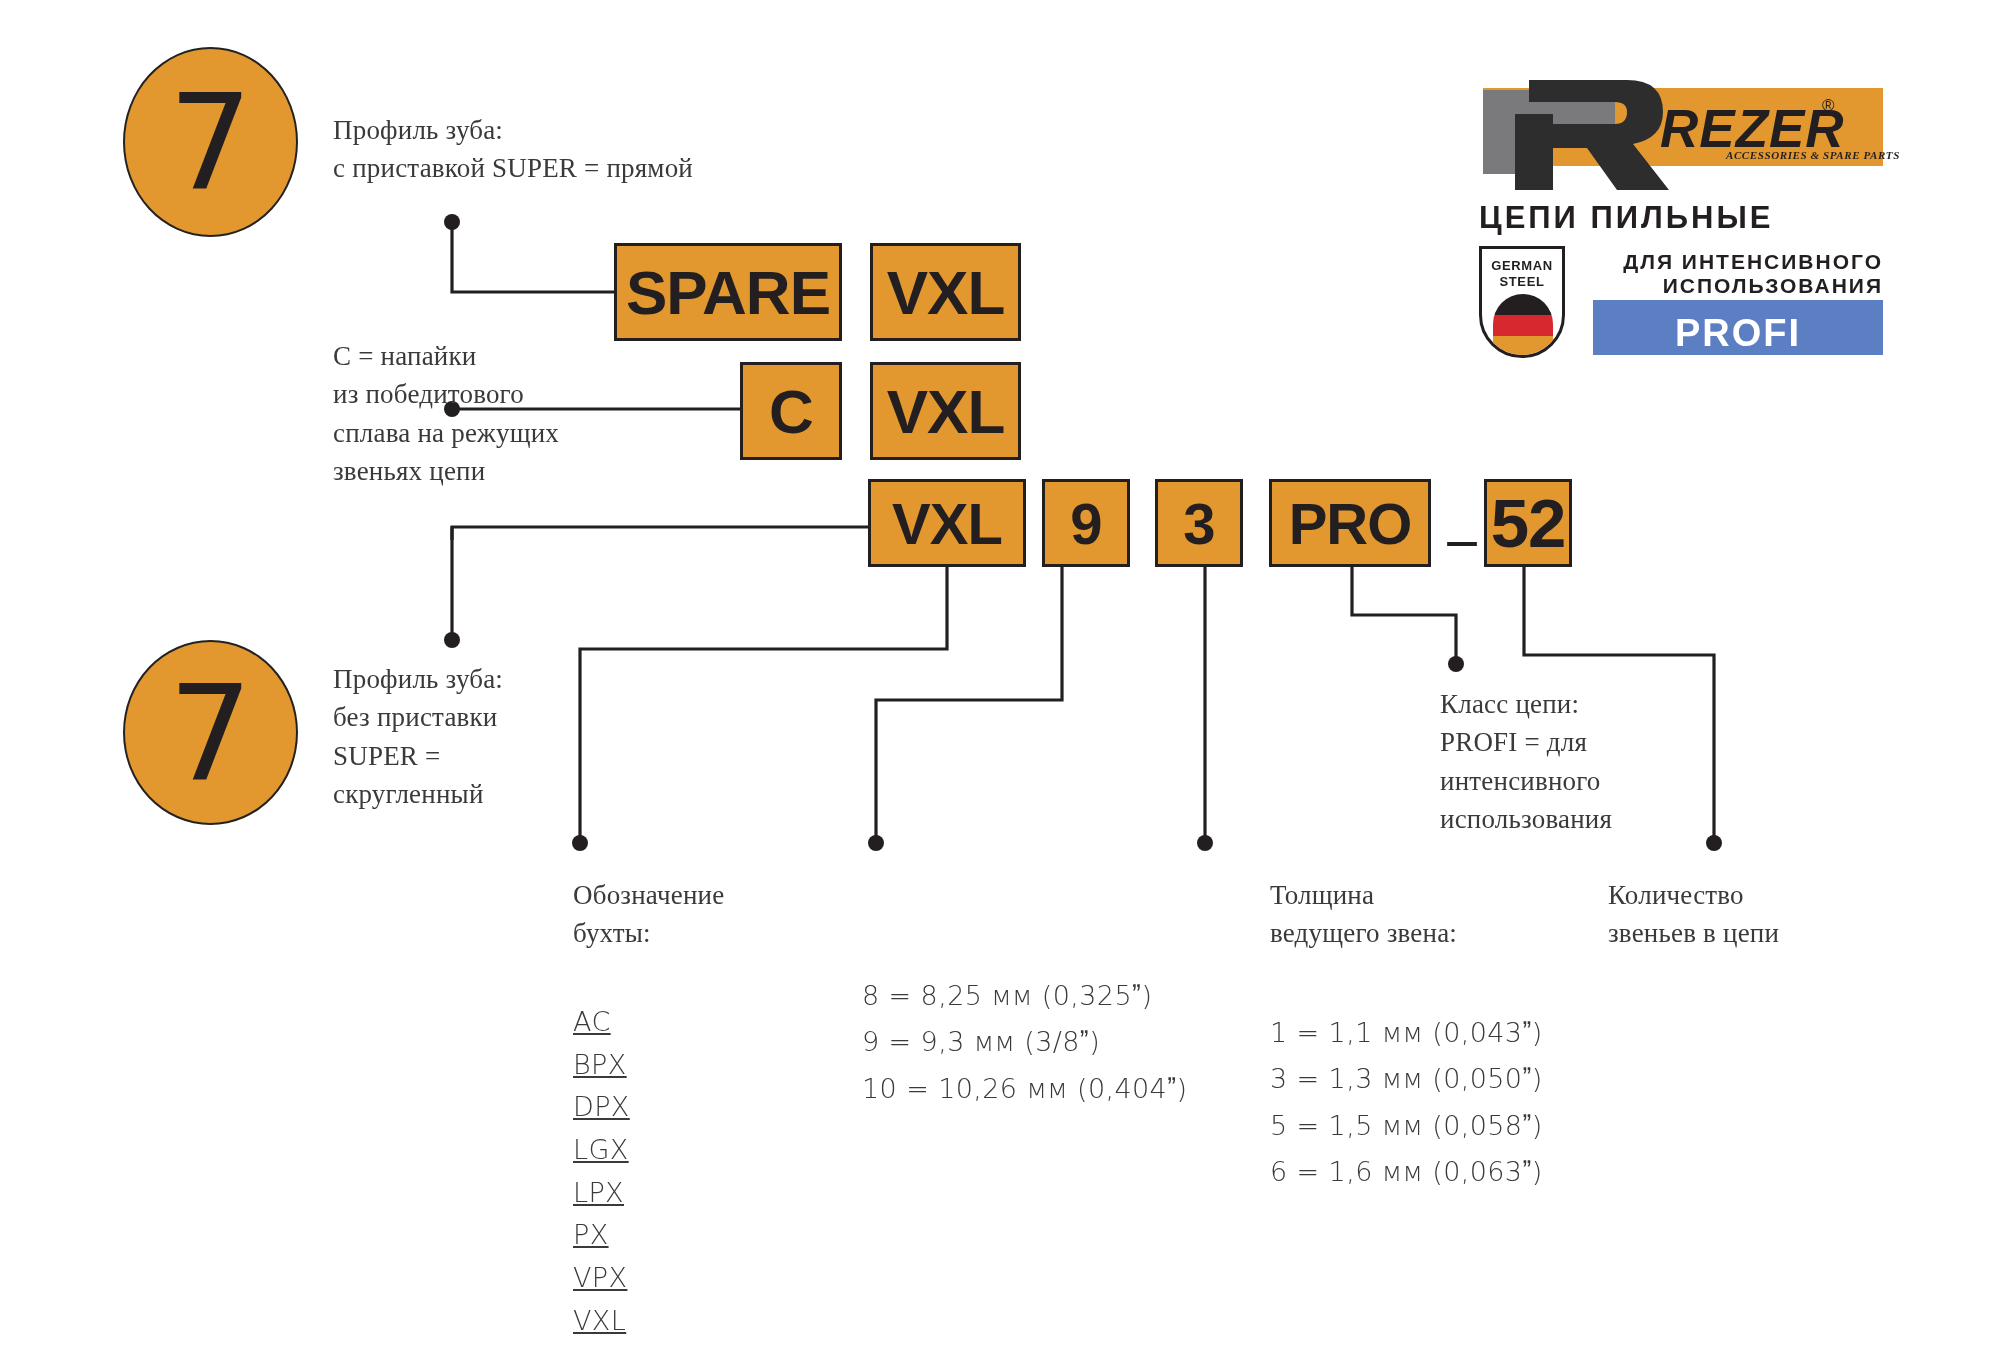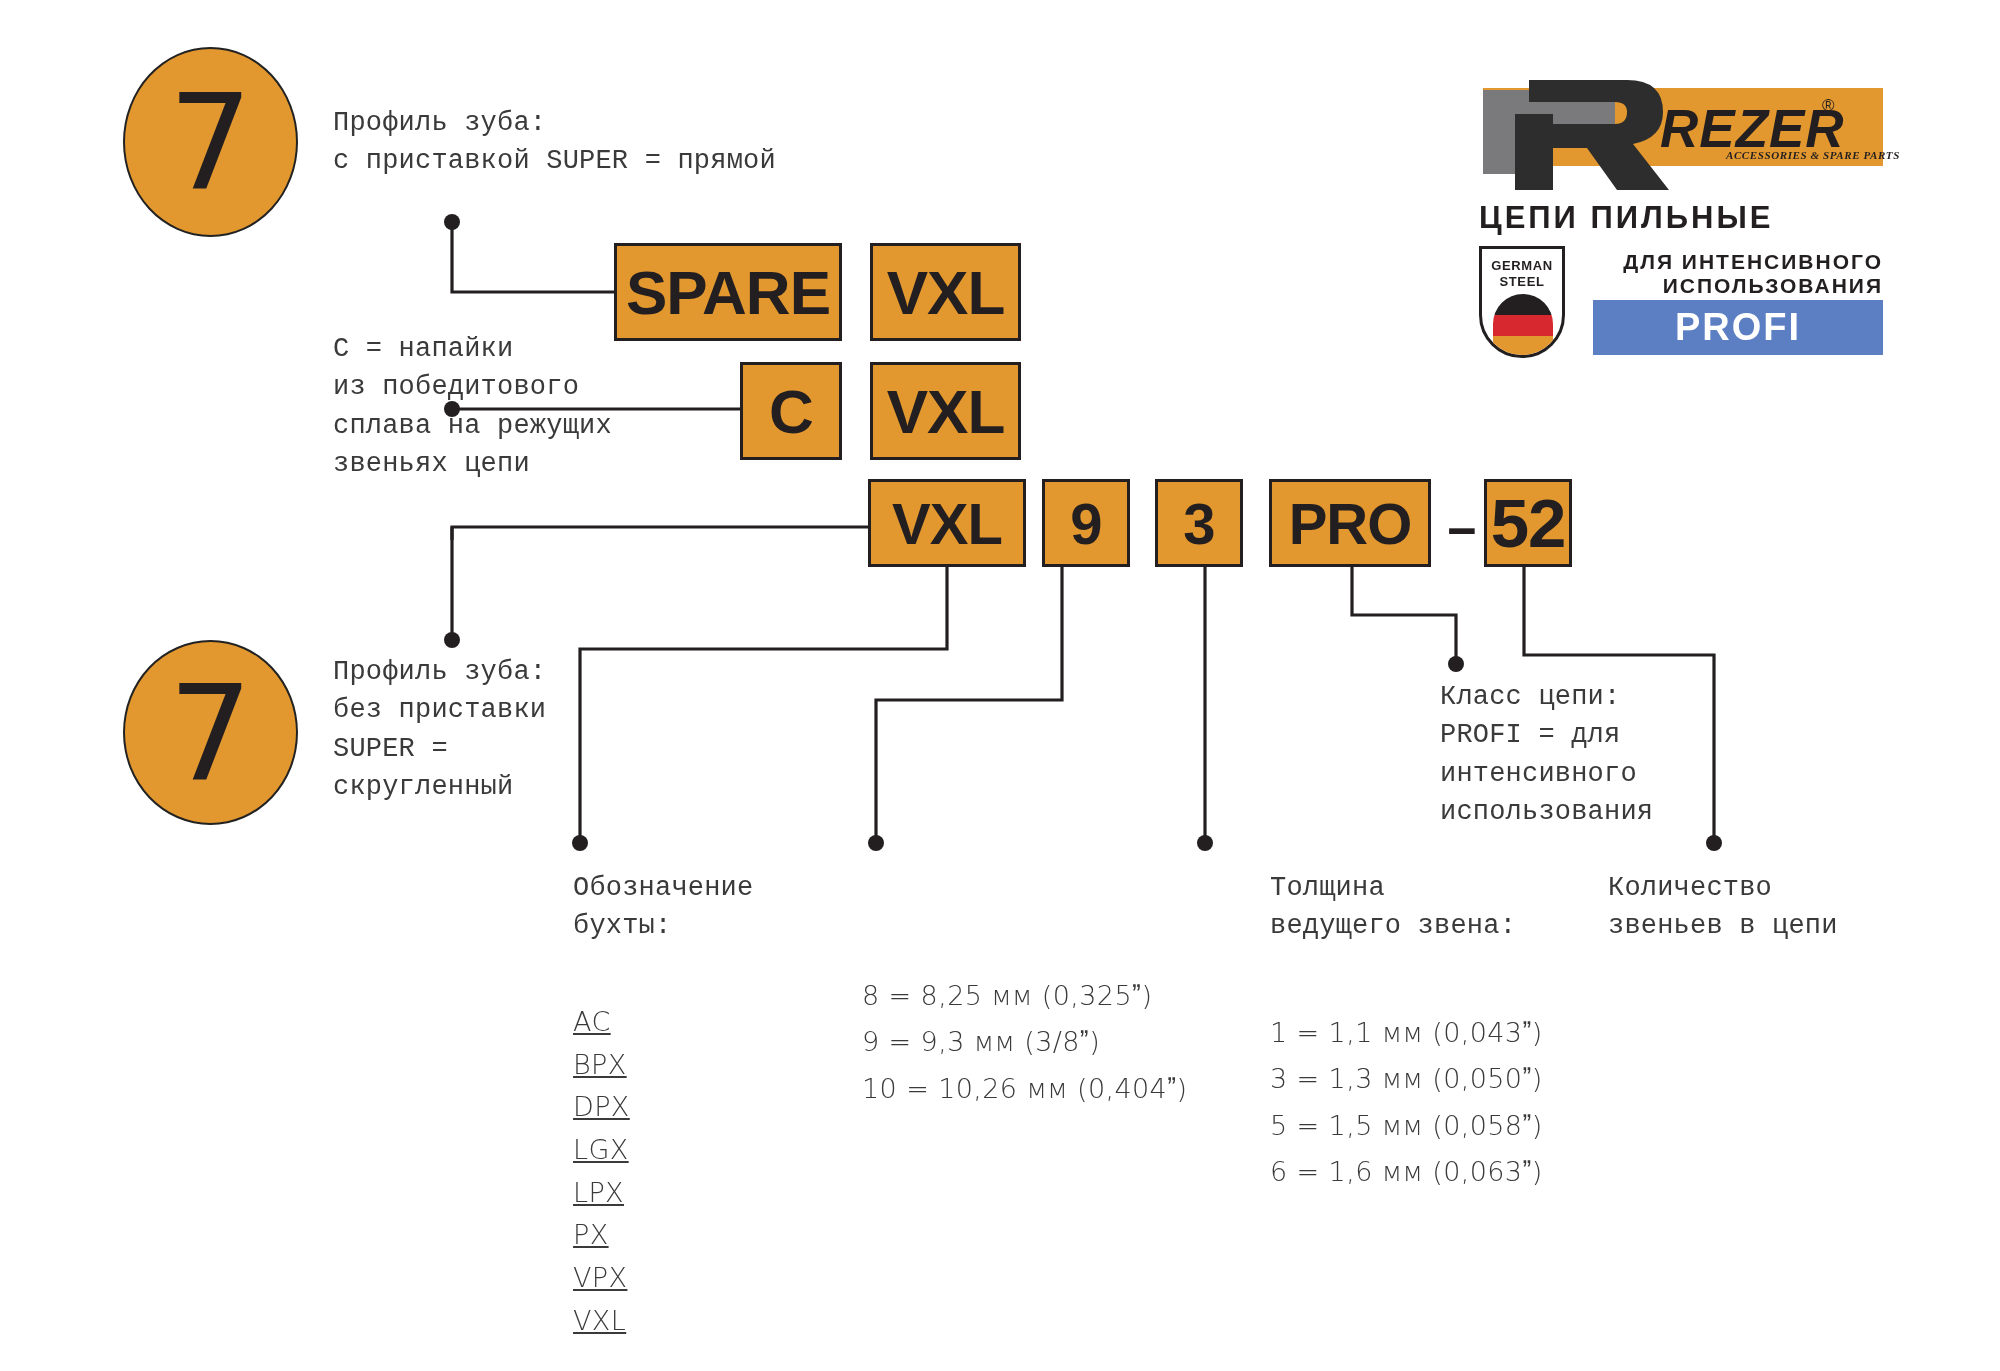--- a/index.html
+++ b/index.html
@@ -45,26 +45,27 @@
     color:#231f20;
     font-weight:700;
     font-family:"Liberation Sans","DejaVu Sans",sans-serif;
     letter-spacing:-1px;
   }
 
   
   .note{
     position:absolute;
     color:#3a3a3a;
-    font-family:Liberation Mono, monospace;
+    font-family:Liberation Serif, serif;
     font-weight:300;
     font-size:27px;
     line-height:1.42;
     white-space:pre-line;
     letter-spacing:0.2px;
+    margin-top:7px;
   }
   .list-col{
     position:absolute;
     color:#3a3a3a;
     font-family:"DejaVu Sans","Liberation Sans",sans-serif;
     font-weight:300;
     font-size:27px;
     line-height:1.58;
     letter-spacing:0.4px;
   }
@@ -112,21 +113,21 @@
     font-weight:700;
     color:#231f20;
     letter-spacing:2px;
     text-align:right;
     line-height:1.12;
   }
   .profi-chip{
     position:absolute;
     background:#5C7FC4;
     display:flex;
-    align-items:center;
+    align-items:flex-end;
     justify-content:center;
   }
   .profi-chip span{
     font-family:"Liberation Sans","DejaVu Sans",sans-serif;
     font-weight:700;
     color:#ffffff;
     letter-spacing:2px;
   }
 
   

